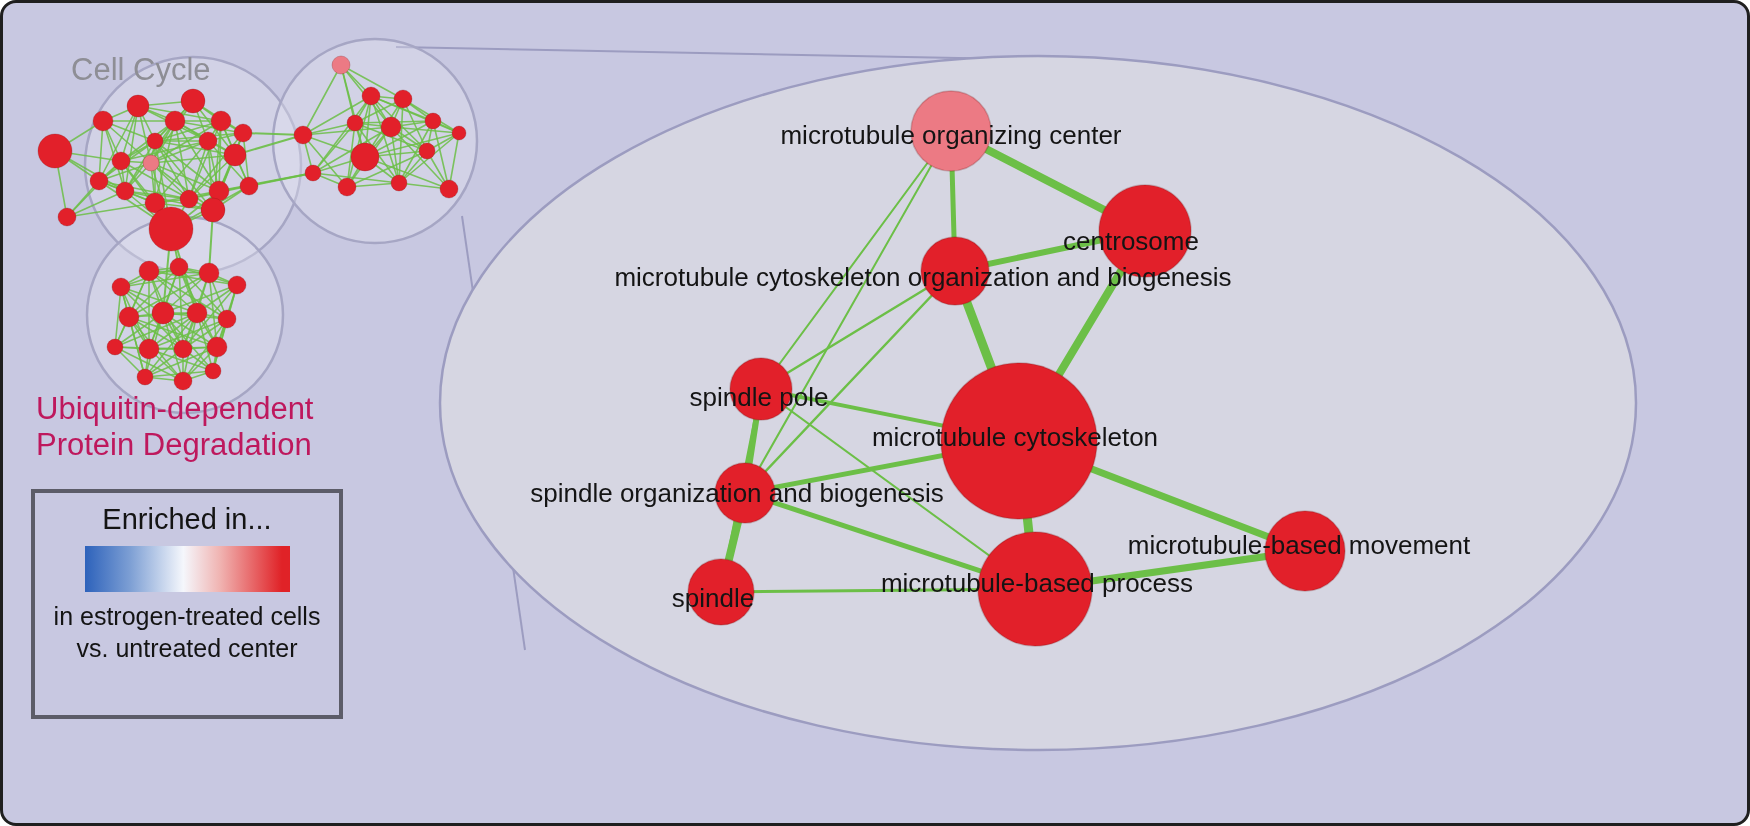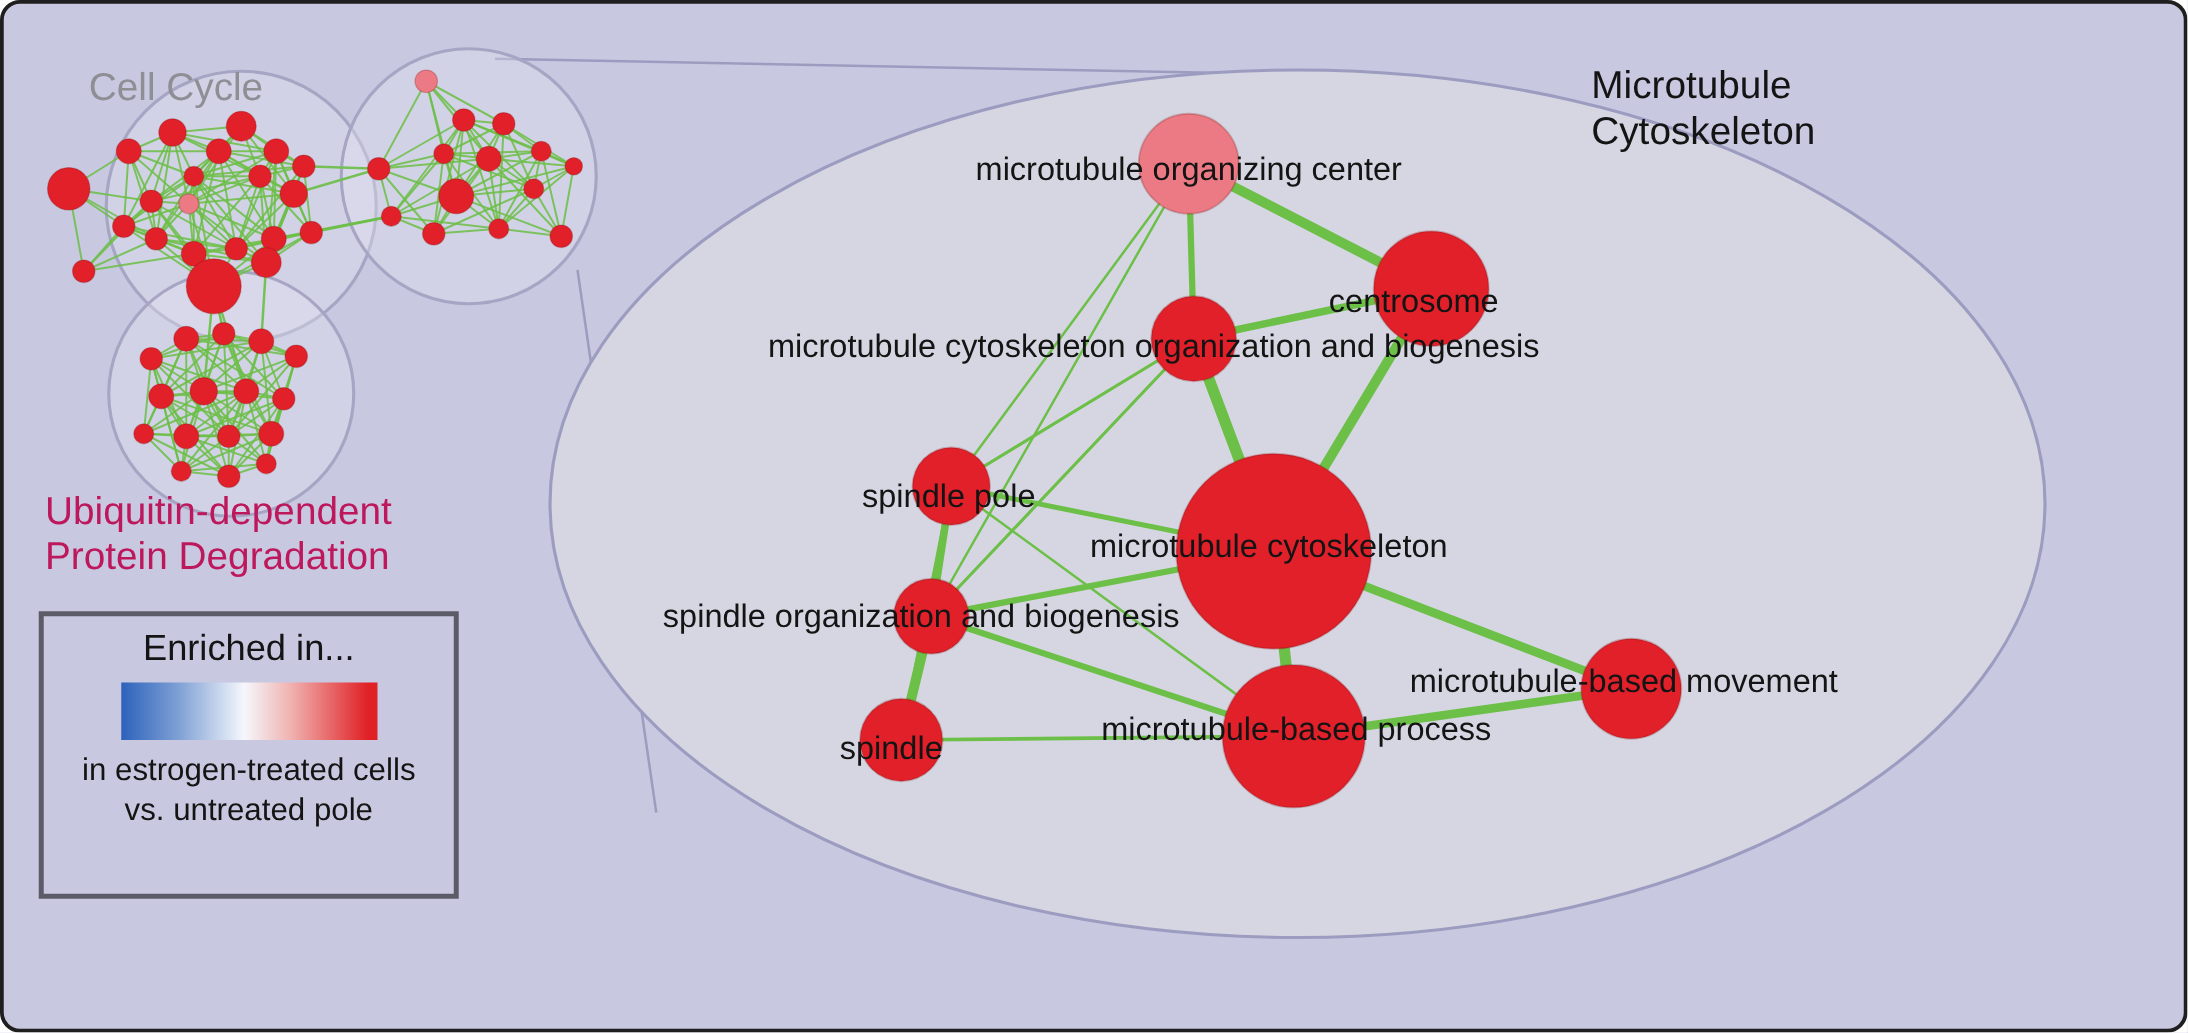--- a/index.html
+++ b/index.html
@@ -20,21 +20,21 @@
     font-size: 26px;
     fill: #141414;
   }
   .float-label { position: absolute; text-align: left; }
   .gray-title { color: #8e8e95; font-size: 31px; line-height: 37px; }
   .black-title { color: #141414; font-size: 31px; line-height: 37px; }
   .gray-title-left { position: absolute; color: #be185d; font-size: 31px; line-height: 36px; text-align: left; }
   .legend {
     position: absolute;
     left: 28px; top: 486px;
-    width: 336px; height: 230px;
+    width: 312px; height: 230px;
     box-sizing: border-box;
     border: 4px solid #5c5c68;
     text-align: center;
     color: #141414;
   }
   .legend-title { margin-top: 10px; font-size: 29px; }
   .gradient-bar { width: 205px; height: 46px; margin: 10px auto 0; }
   .du-row { display: flex; justify-content: space-between; width: 262px; margin: 2px auto 0; font-size: 29px; }
   .legend-sub { font-size: 25px; line-height: 32px; }
   .legend-sub-wrap { margin-top: 8px; }
@@ -425,27 +425,23 @@
       <text x="1034" y="582" text-anchor="middle" dominant-baseline="middle">microtubule-based process</text>
     </svg>
 
   <div class="float-label gray-title" style="left:68px; top:48px; width:240px;">Cell Cycle</div>
 
   <div class="gray-title-left line-block" style="left:33px; top:388px;">
     <span>Ubiquitin-dependent</span>
     <span>Protein Degradation</span>
   </div>
 
-  <div class="float-label black-title line-block" style="left:1270px; top:46px; width:230px;">
-    <span>Microtubule</span>
-    <span>Cytoskeleton</span>
-  </div>
 
   <div class="legend">
     <div class="legend-title">Enriched in...</div>
     <div class="gradient-bar" style="background: linear-gradient(90deg, rgb(45, 98, 187) 0%, rgb(125, 159, 212) 22%, rgb(245, 247, 252) 48%, rgb(240, 179, 177) 66%, rgb(224, 34, 39) 96%);"></div>
     <div class="legend-sub-wrap">
       <div class="legend-sub">in estrogen-treated cells</div>
-      <div class="legend-sub">vs. untreated pole</div>
+      <div class="legend-sub">vs. untreated center</div>
     </div>
   </div>
 
 </div>
 
 </body></html>

